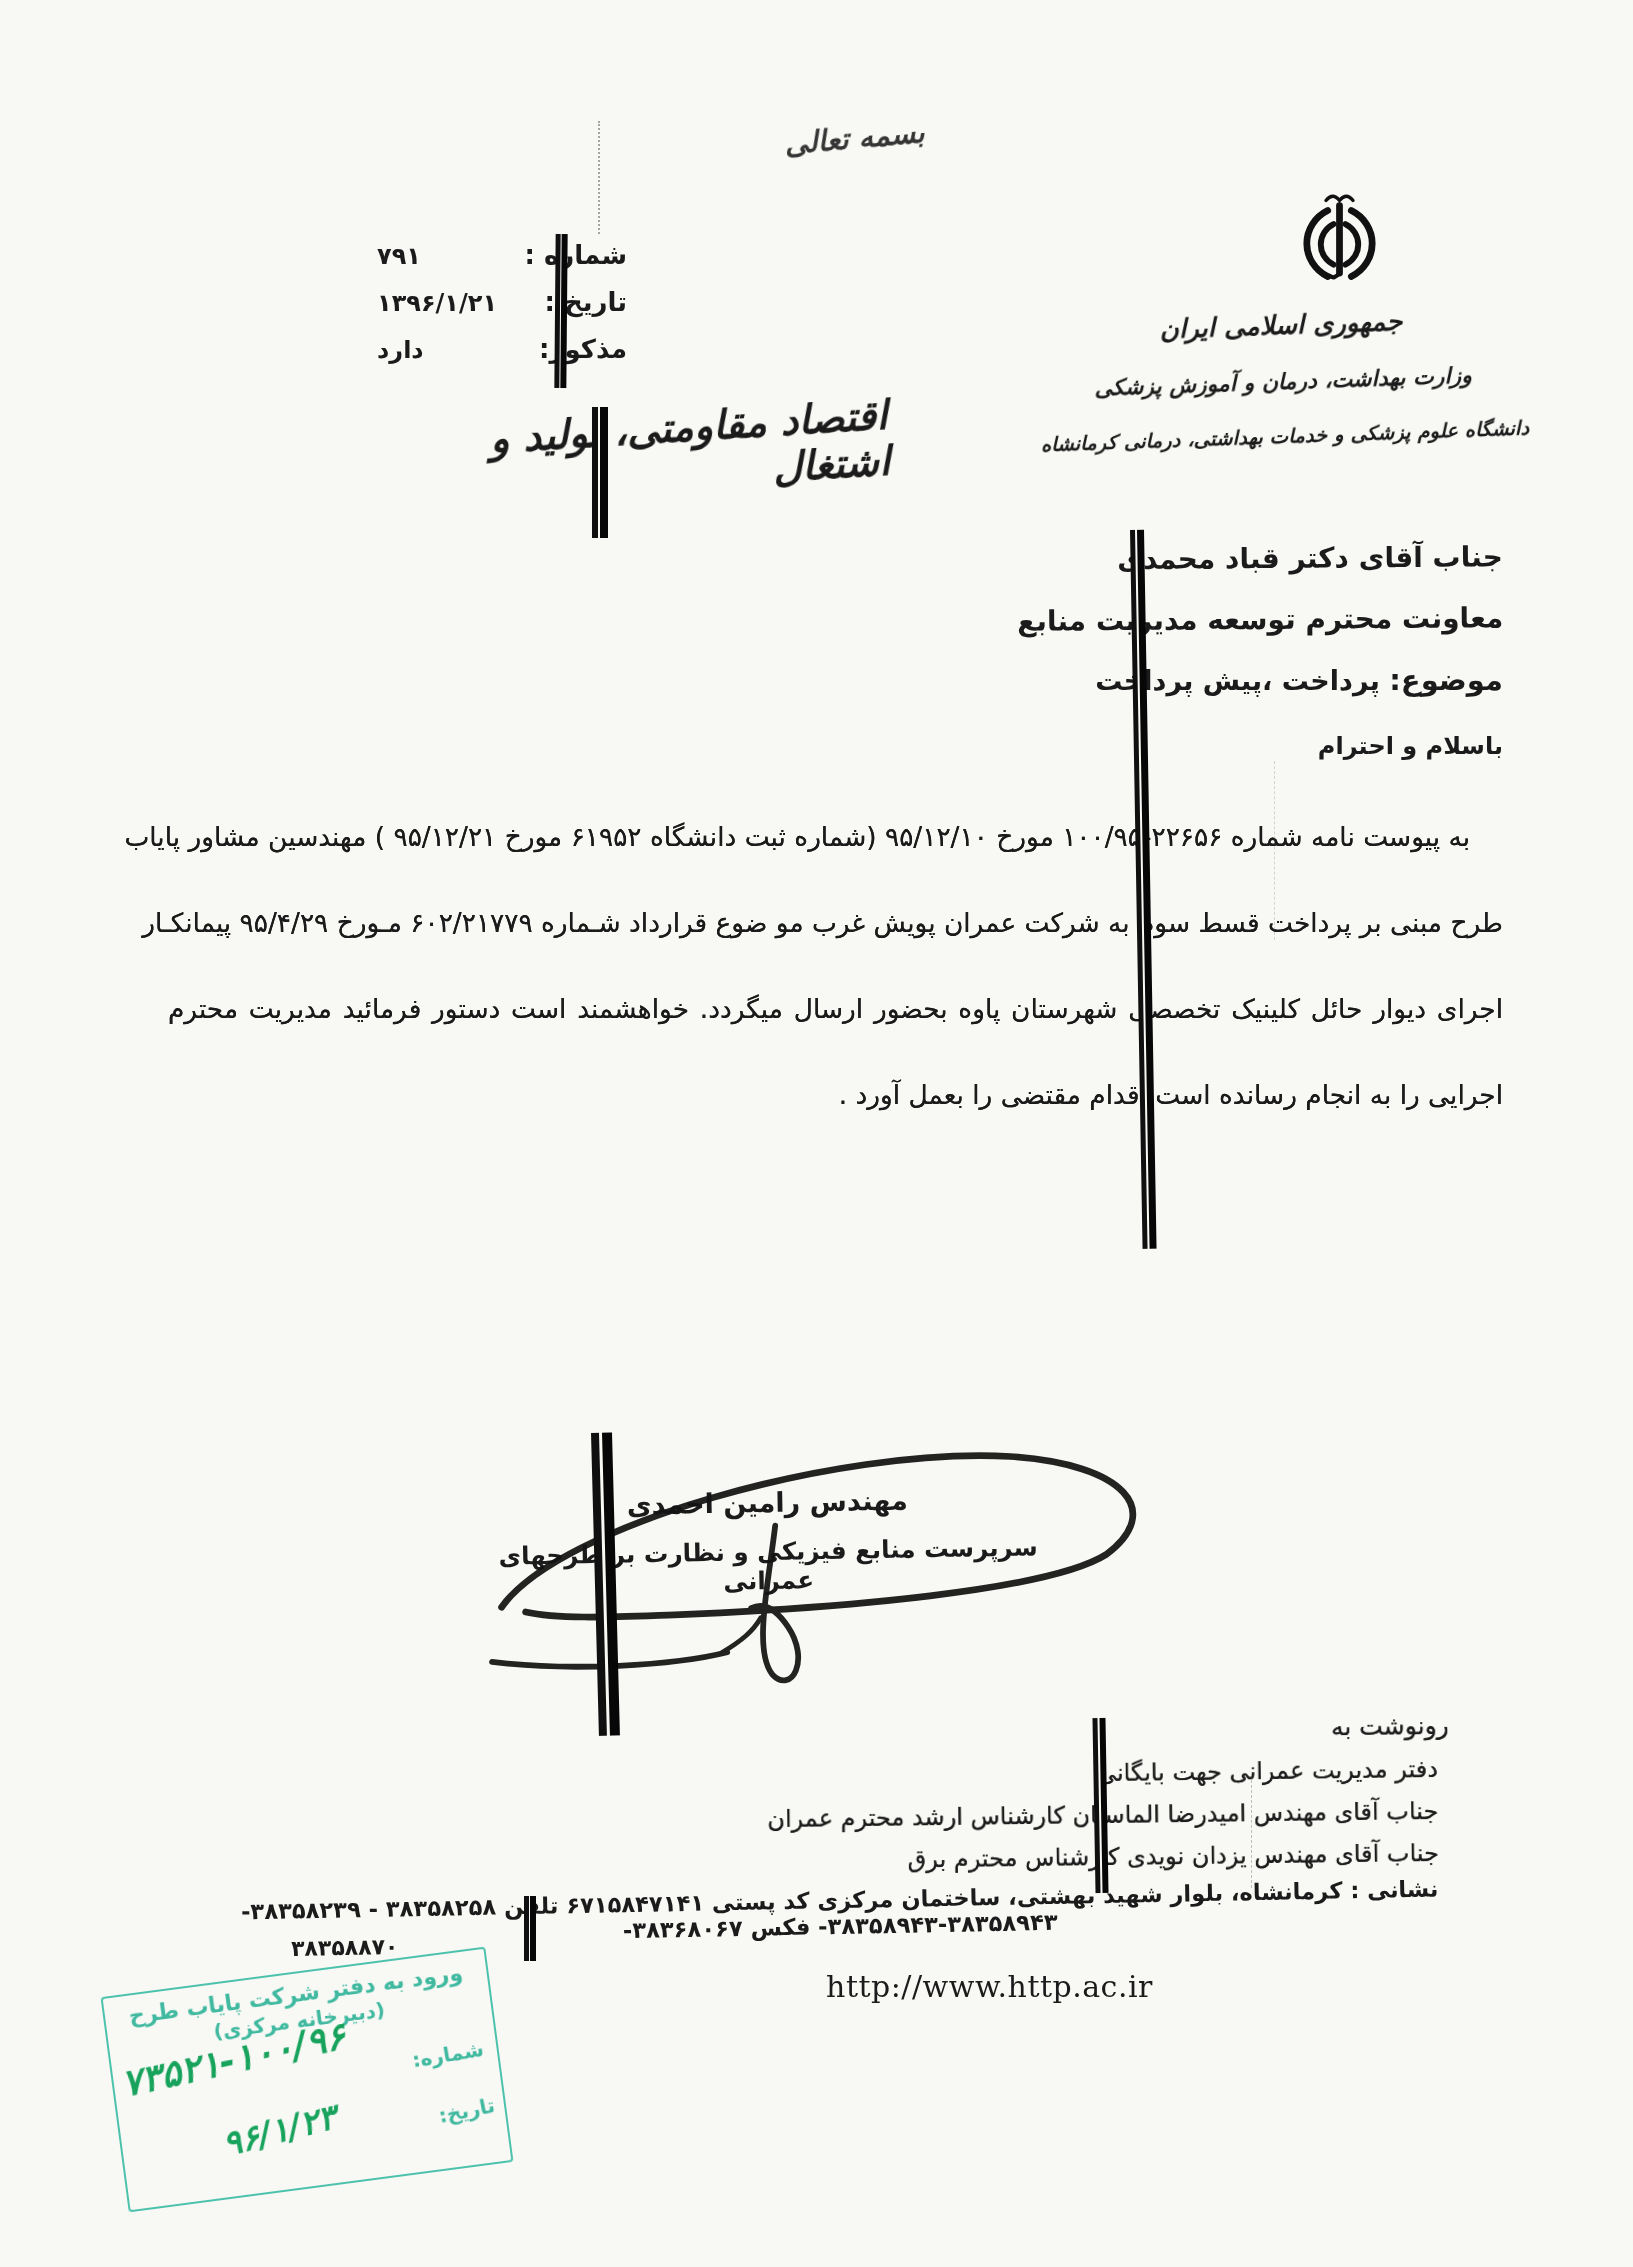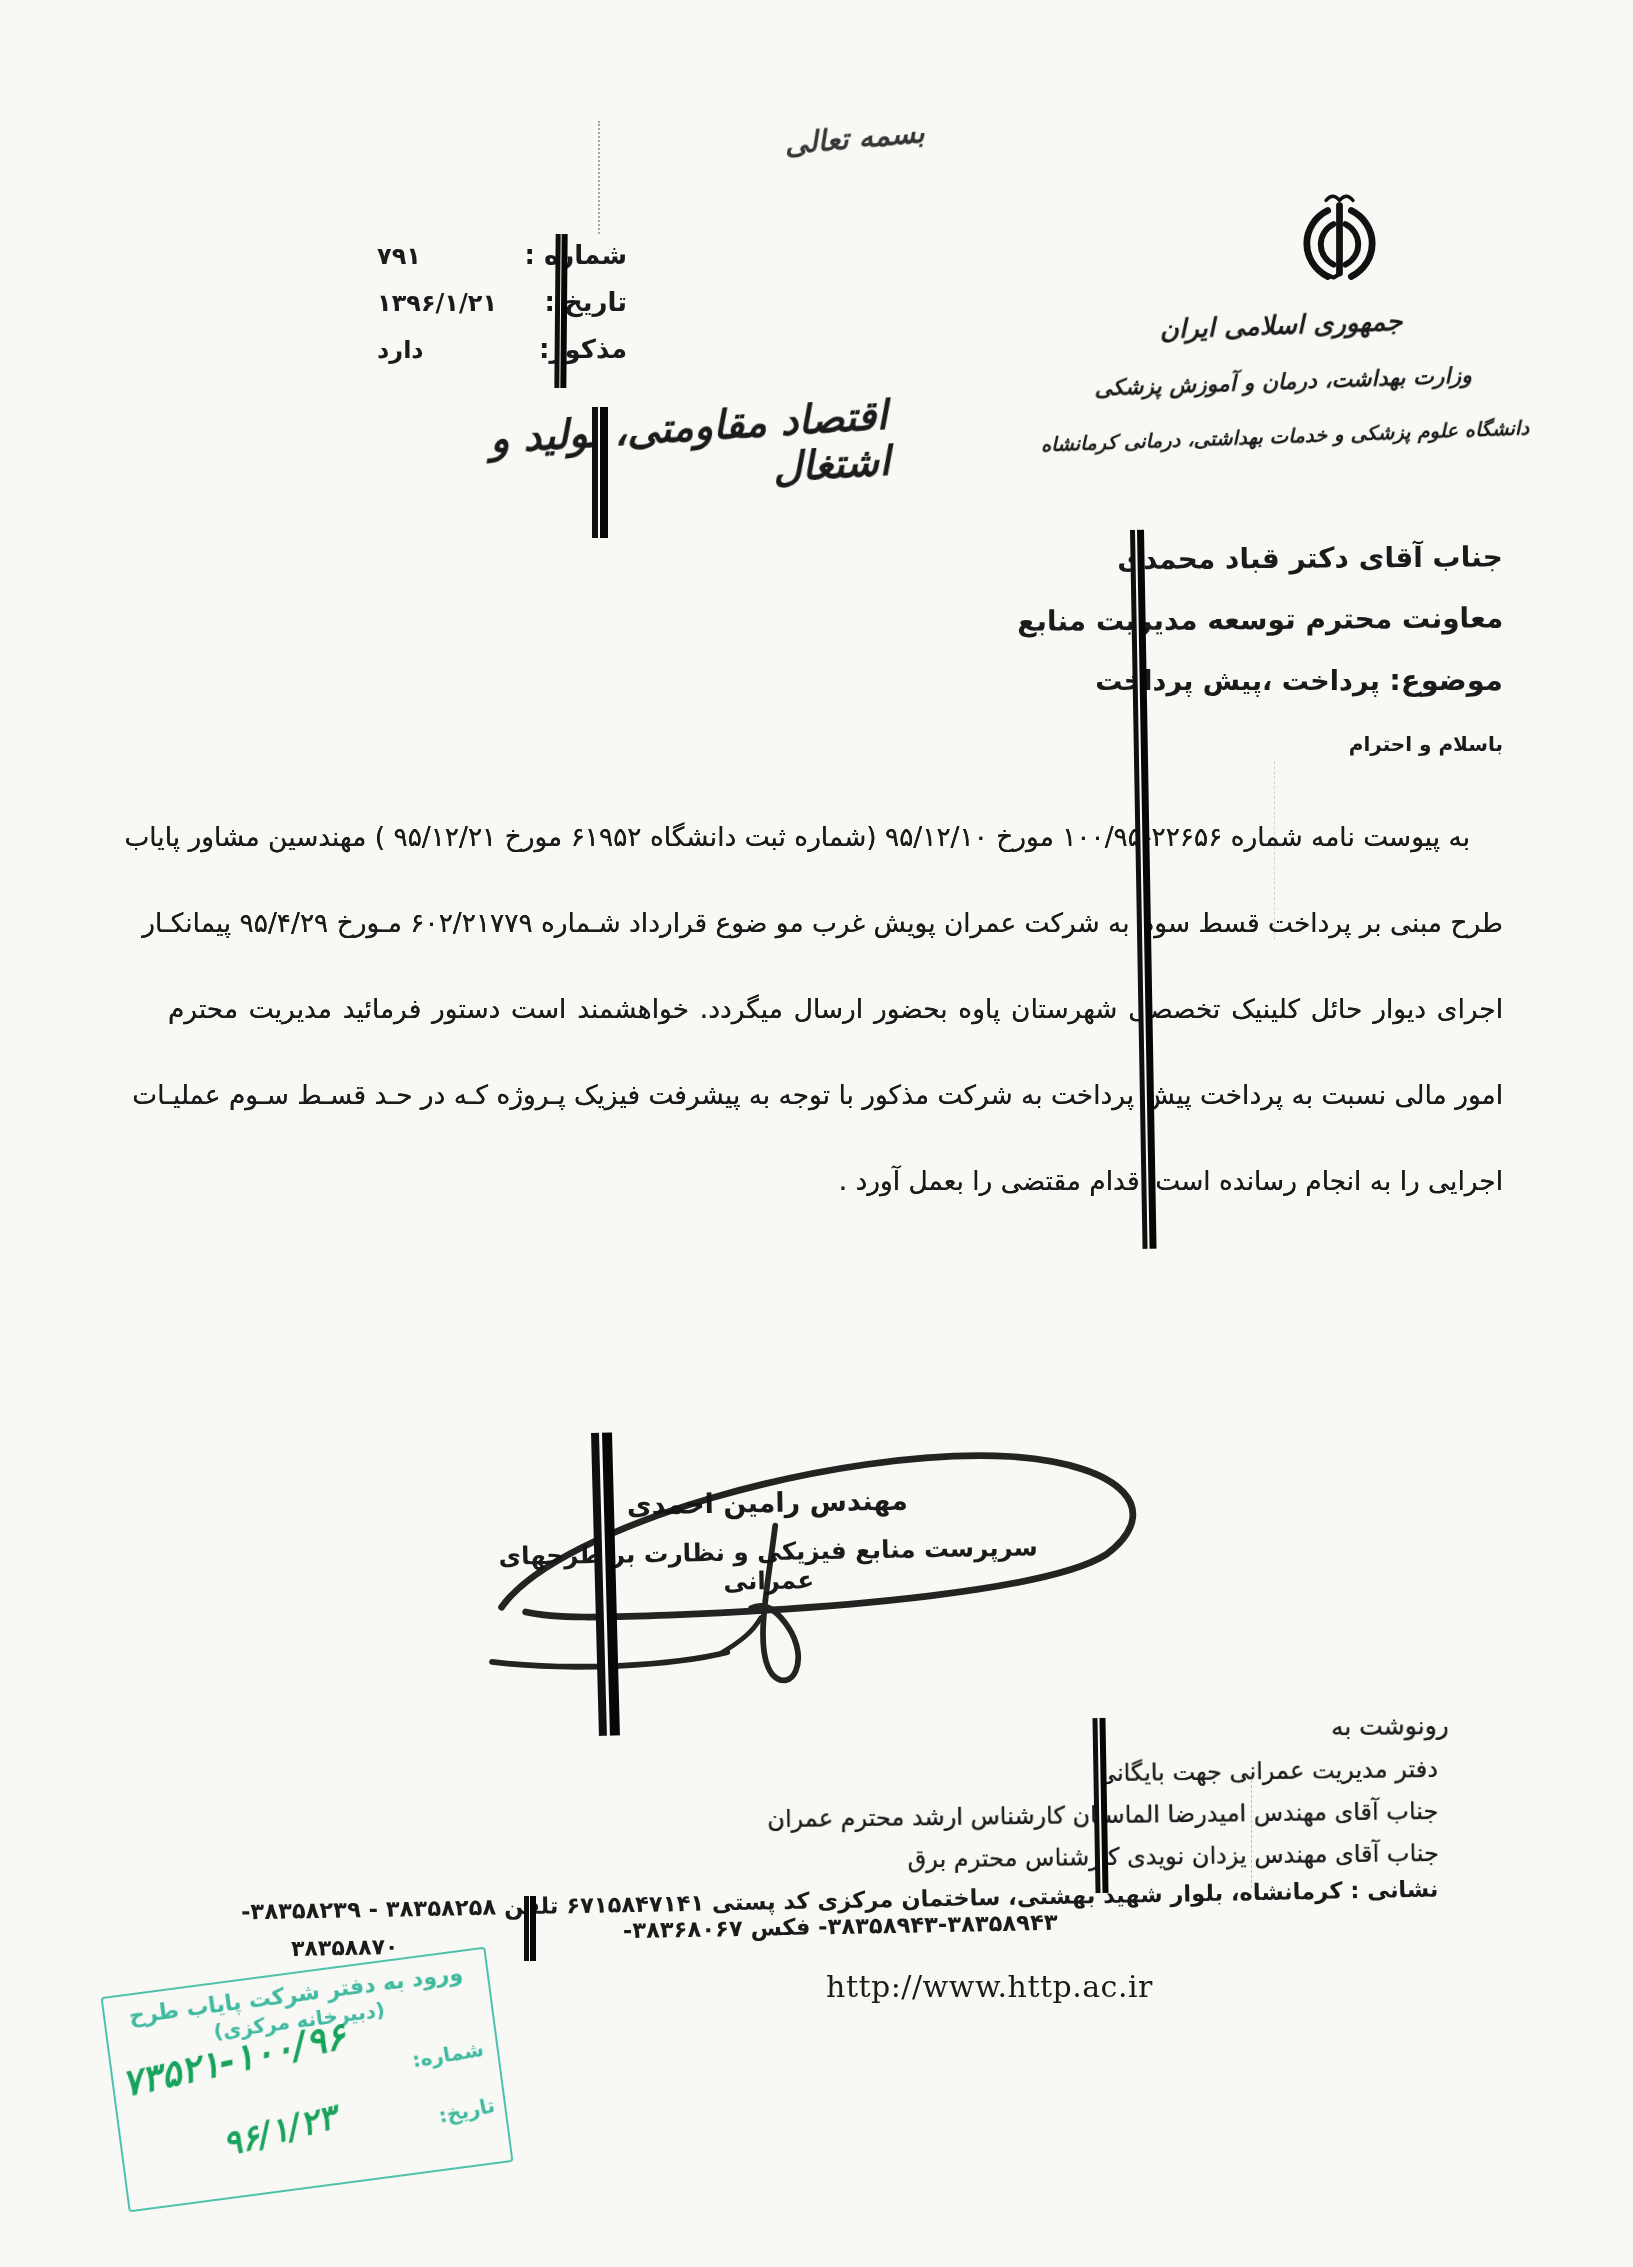--- a/index.html
+++ b/index.html
@@ -25,21 +25,21 @@
 
   .slogan{left:380px;top:407px;width:509px;font-size:40px;font-weight:bold;font-style:italic;
     transform:rotate(-3.5deg);filter:blur(0.4px);text-align:right;}
 
   
   .recipient{right:130px;top:528px;text-align:right;transform:rotate(-0.4deg);}
   .recipient div{font-size:28px;font-weight:bold;line-height:61px;}
   .subject{right:130px;top:663px;text-align:right;}
   .subject .s-lbl{font-size:29px;font-weight:bold;margin-top:32px;}
   .subject .s-txt{font-size:27px;font-weight:bold;}
-  .salutation{right:130px;top:732px;font-size:20px;font-weight:bold;}
+  .salutation{right:130px;top:732px;font-size:24px;font-weight:bold;}
 
   
   .body-par{right:130px;top:794px;width:1335px;}
   .bline{font-size:26.4px;font-weight:normal;text-shadow:0 0 0.6px #1b1b1b;line-height:86px;height:86px;
     text-align:justify;text-align-last:justify;white-space:nowrap;}
   .bline.first{text-indent:33px;}
   .bline.last{text-align-last:right;}
 
   
   .sig-block{left:480px;top:1487px;width:576px;text-align:center;transform:rotate(-1deg);}
@@ -130,21 +130,20 @@
   <div class="abs subject rtl">
     <span class="s-lbl">موضوع:</span><span class="s-txt"> پرداخت ،پیش پرداخت</span>
   </div>
 
   <div class="abs salutation rtl">باسلام و احترام</div>
 
   <div class="abs body-par rtl">
     <div class="bline first">به پیوست نامه شماره ۲۲۶۵۶-۱۰۰/۹۵ مورخ ۹۵/۱۲/۱۰ (شماره ثبت دانشگاه ۶۱۹۵۲ مورخ ۹۵/۱۲/۲۱ ) مهندسین مشاور پایاب</div>
     <div class="bline">طرح مبنی بر پرداخت قسط سوم به شرکت عمران پویش غرب مو ضوع قرارداد شـماره ۶۰۲/۲۱۷۷۹ مـورخ ۹۵/۴/۲۹ پیمانکـار</div>
     <div class="bline">اجرای دیوار حائل کلینیک تخصصی شهرستان پاوه  بحضور ارسال میگردد. خواهشمند است دستور فرمائید مدیریت محترم</div>
-    <div class="bline">امور مالی نسبت به پرداخت پیش پرداخت به شرکت مذکور با توجه به پیشرفت فیزیک پـروژه کـه در حـد قسـط سـوم عملیـات</div>
     <div class="bline last">اجرایی را به انجام رسانده است اقدام مقتضی را بعمل آورد .</div>
   </div>
 
   <div class="abs sig-block rtl">
     <div class="sig-name">مهندس رامین احمدی</div>
     <div class="sig-title">سرپرست منابع فیزیکی و نظارت بر طرحهای عمرانی</div>
   </div>
   <div class="abs sig-svg">
     <svg width="788" height="288" viewBox="0 0 820 300" xmlns="http://www.w3.org/2000/svg">
       <g stroke="#131313" fill="none" stroke-linecap="round">

